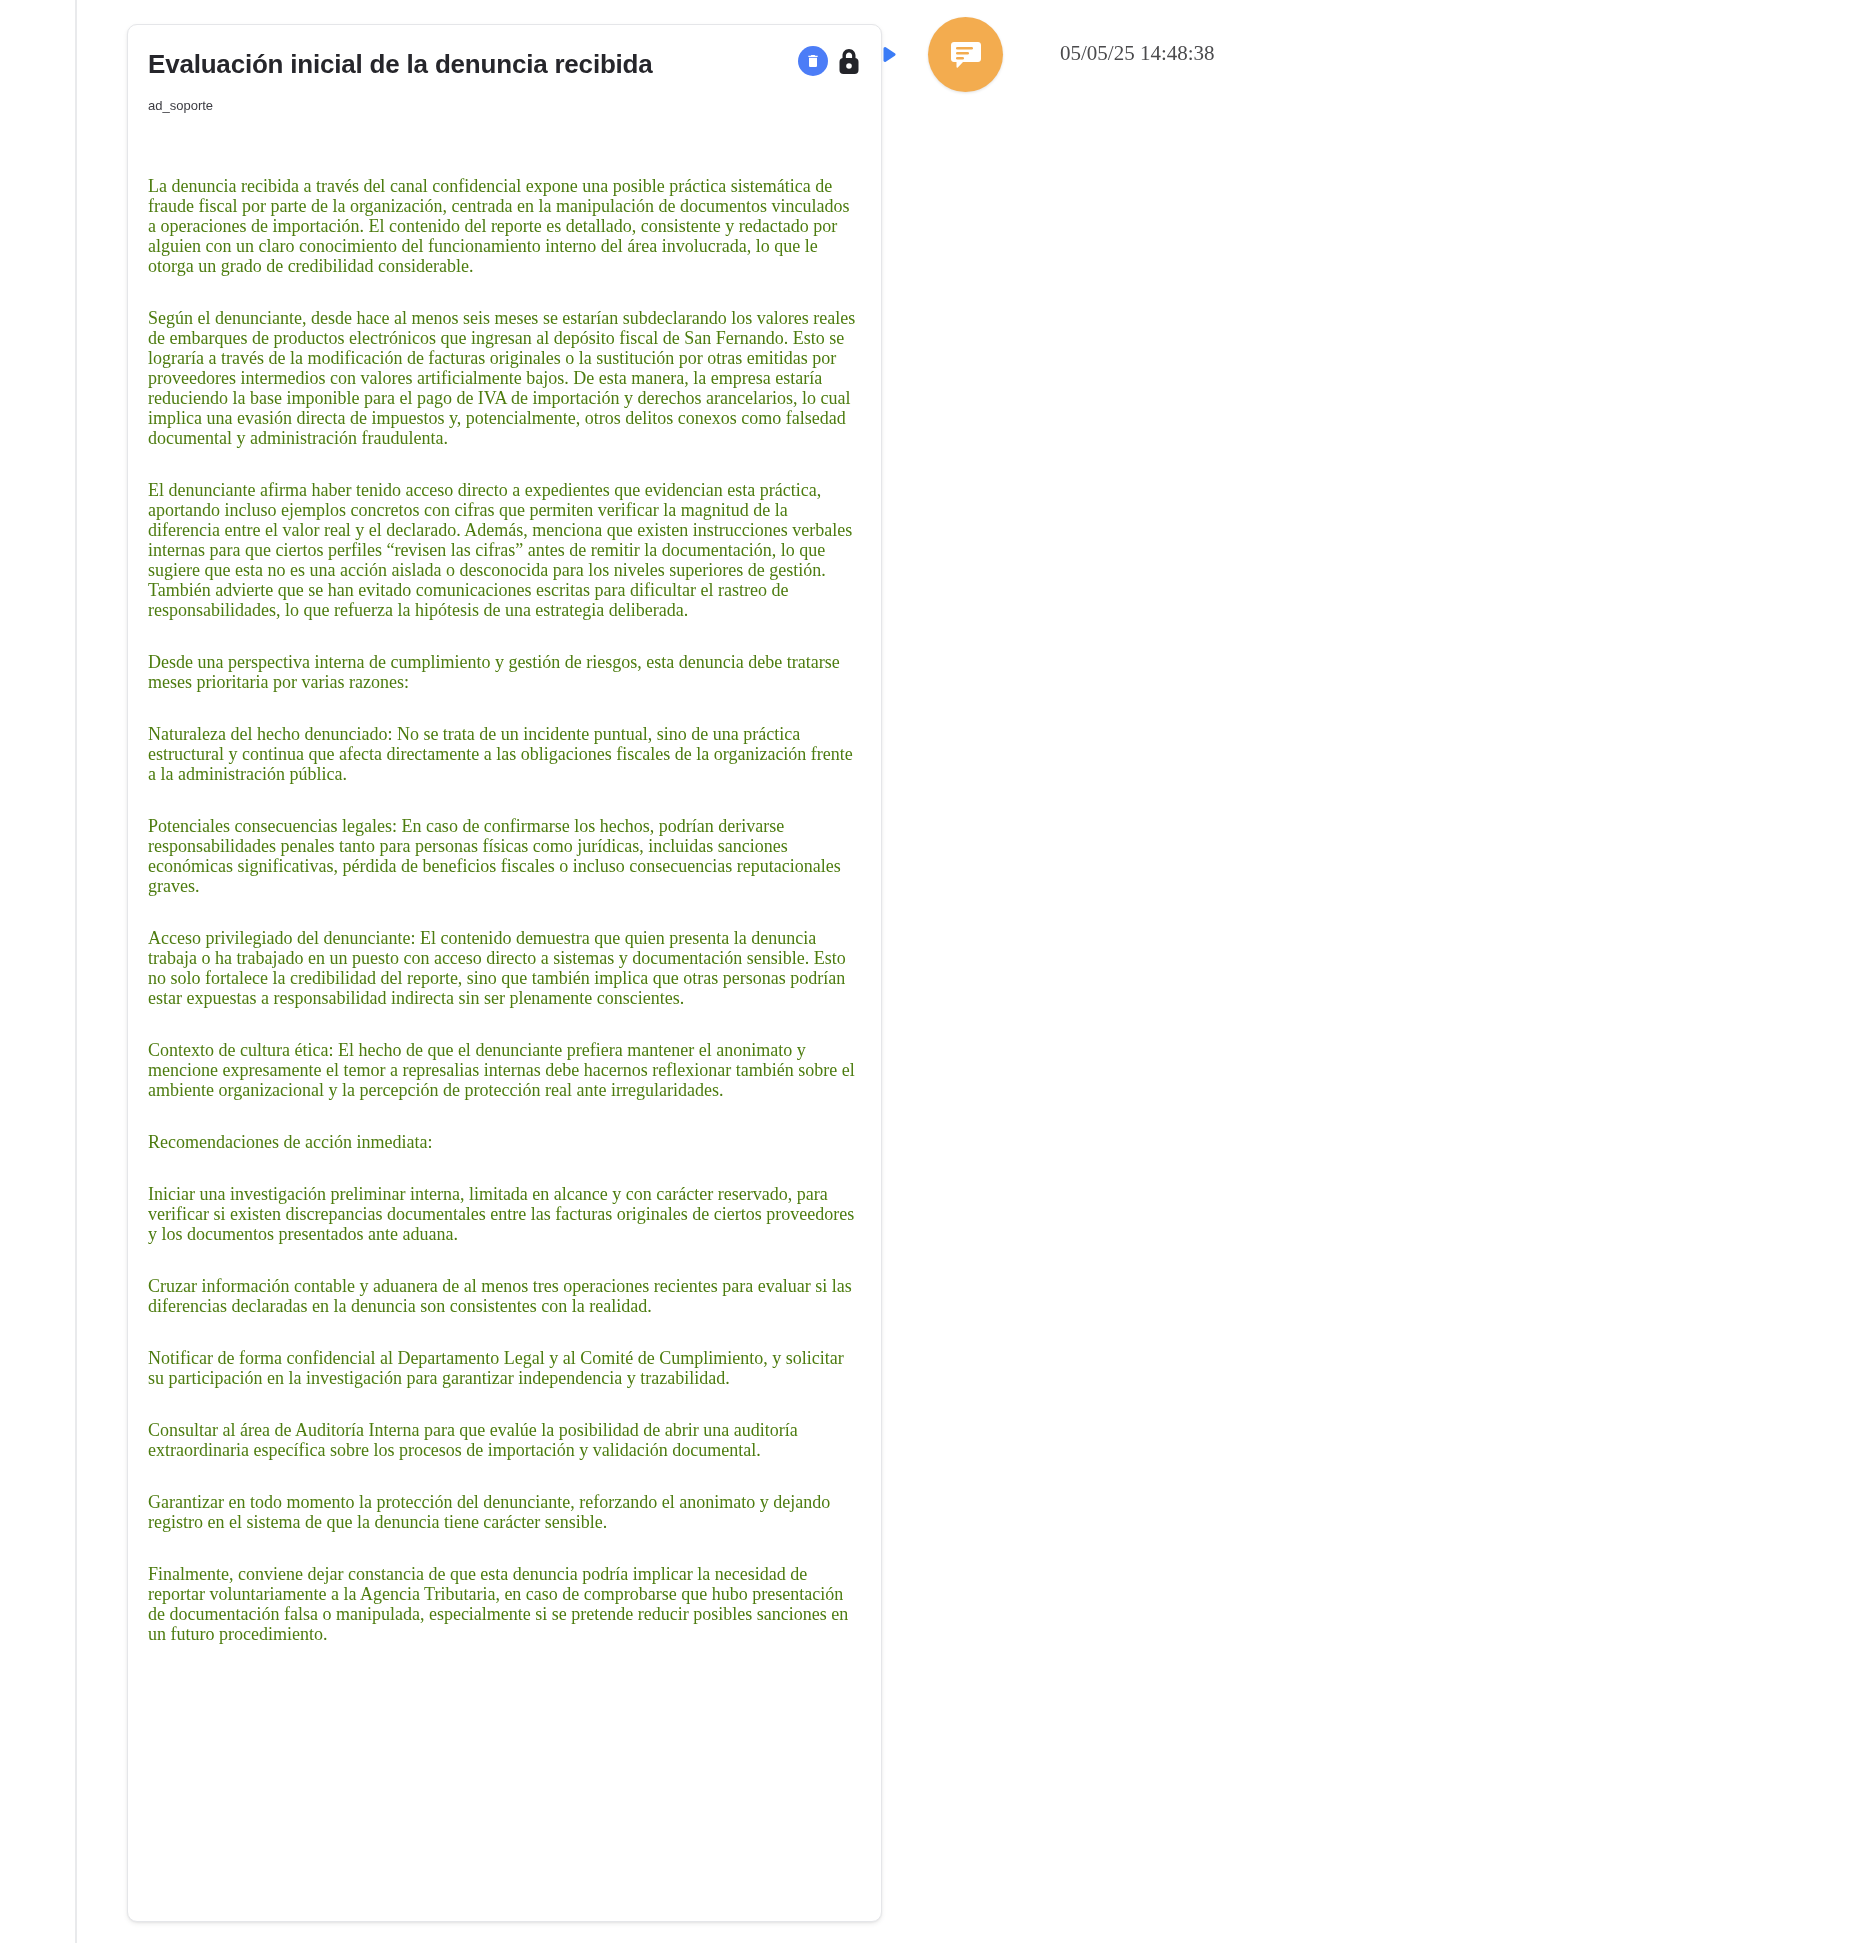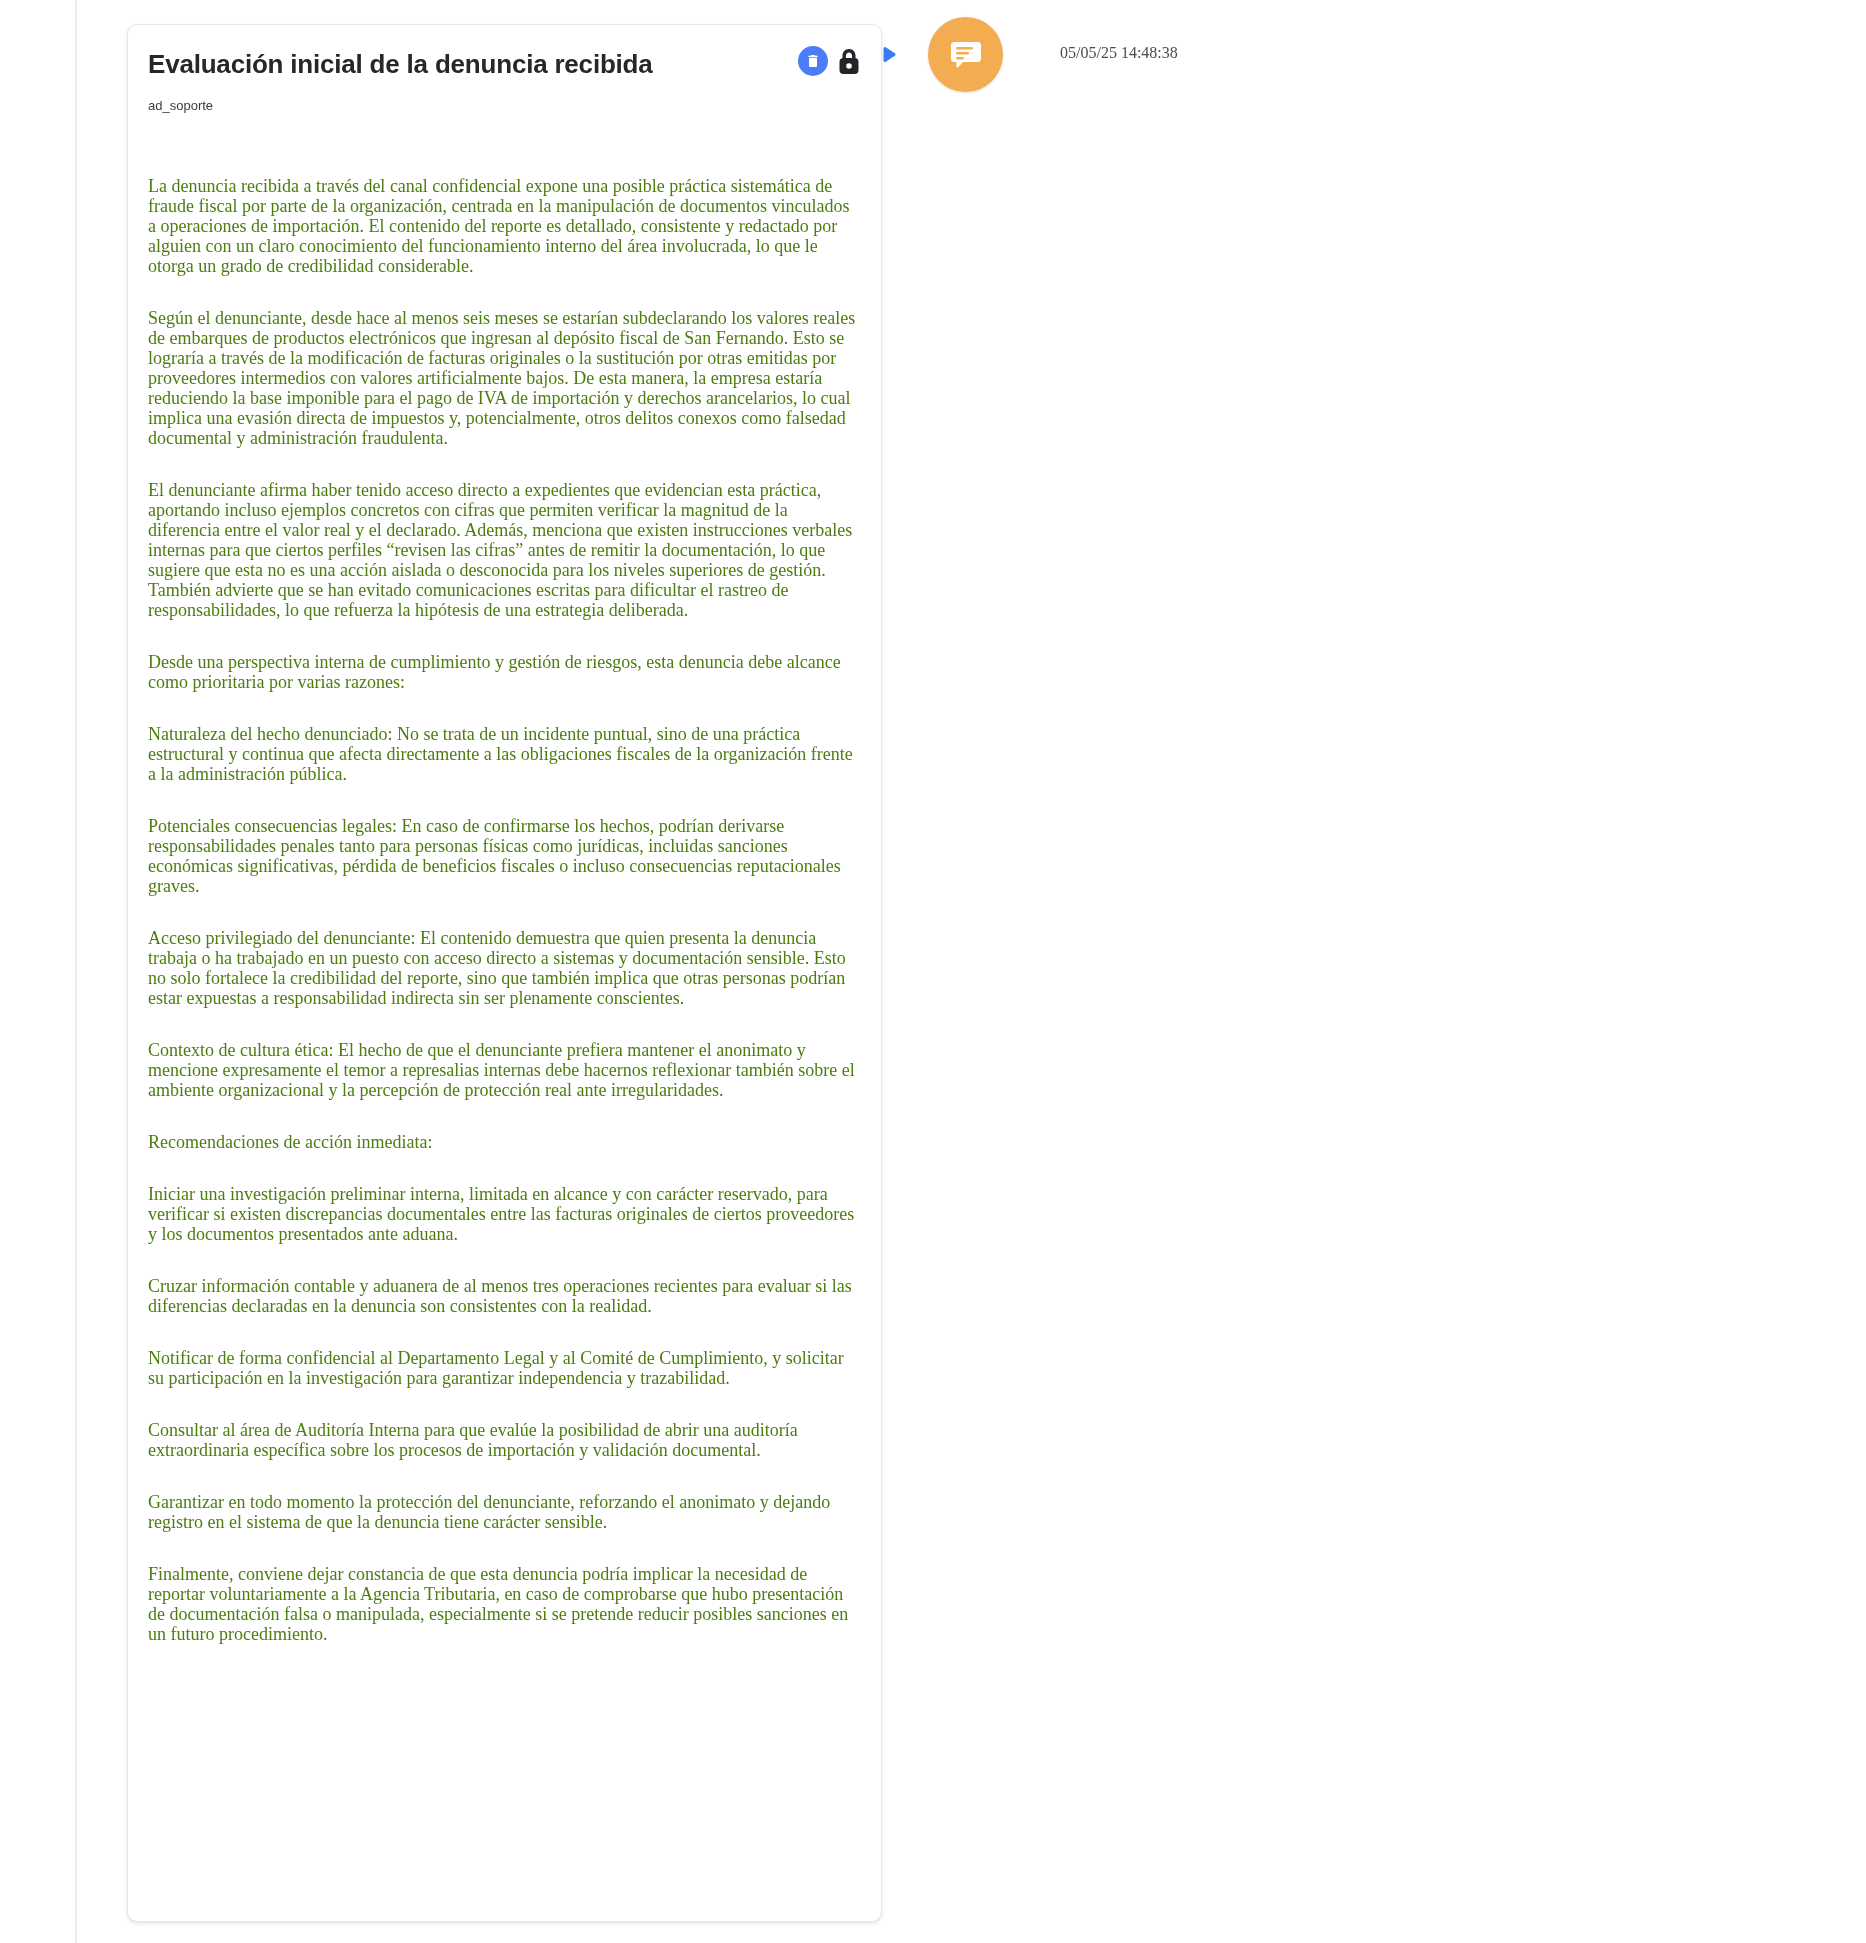--- a/index.html
+++ b/index.html
@@ -61,21 +61,21 @@
     position:absolute; left:928px; top:17px;
     width:75px; height:75px; border-radius:50%;
     background:#f3ac4f;
     display:flex; align-items:center; justify-content:center;
     box-shadow:0 1px 3px rgba(0,0,0,0.12);
     cursor:pointer;
   }
   .timestamp {
     position:absolute; left:1060px; top:41px;
     font-family:"Liberation Serif", serif;
-    font-size:16px; color:#4b4b4d; line-height:24px;
+    font-size:21px; color:#4b4b4d; line-height:24px;
   }
 </style>
 </head>
 <body>
 
 <div class="page">
 
   <div class="left-rule"></div>
 
   <article class="note-card">
@@ -98,21 +98,21 @@
         </span>
       </div>
     </header>
 
     <div class="note-author">ad_soporte</div>
 
     <section class="note-body">
       <p>La denuncia recibida a través del canal confidencial expone una posible práctica sistemática de fraude fiscal por parte de la organización, centrada en la manipulación de documentos vinculados a operaciones de importación. El contenido del reporte es detallado, consistente y redactado por alguien con un claro conocimiento del funcionamiento interno del área involucrada, lo que le otorga un grado de credibilidad considerable.</p>
       <p>Según el denunciante, desde hace al menos seis meses se estarían subdeclarando los valores reales de embarques de productos electrónicos que ingresan al depósito fiscal de San Fernando. Esto se lograría a través de la modificación de facturas originales o la sustitución por otras emitidas por proveedores intermedios con valores artificialmente bajos. De esta manera, la empresa estaría reduciendo la base imponible para el pago de IVA de importación y derechos arancelarios, lo cual implica una evasión directa de impuestos y, potencialmente, otros delitos conexos como falsedad documental y administración fraudulenta.</p>
       <p>El denunciante afirma haber tenido acceso directo a expedientes que evidencian esta práctica, aportando incluso ejemplos concretos con cifras que permiten verificar la magnitud de la diferencia entre el valor real y el declarado. Además, menciona que existen instrucciones verbales internas para que ciertos perfiles “revisen las cifras” antes de remitir la documentación, lo que sugiere que esta no es una acción aislada o desconocida para los niveles superiores de gestión. También advierte que se han evitado comunicaciones escritas para dificultar el rastreo de responsabilidades, lo que refuerza la hipótesis de una estrategia deliberada.</p>
-      <p>Desde una perspectiva interna de cumplimiento y gestión de riesgos, esta denuncia debe alcance como prioritaria por varias razones:</p>
+      <p>Desde una perspectiva interna de cumplimiento y gestión de riesgos, esta denuncia debe tratarse meses prioritaria por varias razones:</p>
       <p>Naturaleza del hecho denunciado: No se trata de un incidente puntual, sino de una práctica estructural y continua que afecta directamente a las obligaciones fiscales de la organización frente a la administración pública.</p>
       <p>Potenciales consecuencias legales: En caso de confirmarse los hechos, podrían derivarse responsabilidades penales tanto para personas físicas como jurídicas, incluidas sanciones económicas significativas, pérdida de beneficios fiscales o incluso consecuencias reputacionales graves.</p>
       <p>Acceso privilegiado del denunciante: El contenido demuestra que quien presenta la denuncia trabaja o ha trabajado en un puesto con acceso directo a sistemas y documentación sensible. Esto no solo fortalece la credibilidad del reporte, sino que también implica que otras personas podrían estar expuestas a responsabilidad indirecta sin ser plenamente conscientes.</p>
       <p>Contexto de cultura ética: El hecho de que el denunciante prefiera mantener el anonimato y mencione expresamente el temor a represalias internas debe hacernos reflexionar también sobre el ambiente organizacional y la percepción de protección real ante irregularidades.</p>
       <p>Recomendaciones de acción inmediata:</p>
       <p>Iniciar una investigación preliminar interna, limitada en alcance y con carácter reservado, para verificar si existen discrepancias documentales entre las facturas originales de ciertos proveedores y los documentos presentados ante aduana.</p>
       <p>Cruzar información contable y aduanera de al menos tres operaciones recientes para evaluar si las diferencias declaradas en la denuncia son consistentes con la realidad.</p>
       <p>Notificar de forma confidencial al Departamento Legal y al Comité de Cumplimiento, y solicitar su participación en la investigación para garantizar independencia y trazabilidad.</p>
       <p>Consultar al área de Auditoría Interna para que evalúe la posibilidad de abrir una auditoría extraordinaria específica sobre los procesos de importación y validación documental.</p>
       <p>Garantizar en todo momento la protección del denunciante, reforzando el anonimato y dejando registro en el sistema de que la denuncia tiene carácter sensible.</p>

